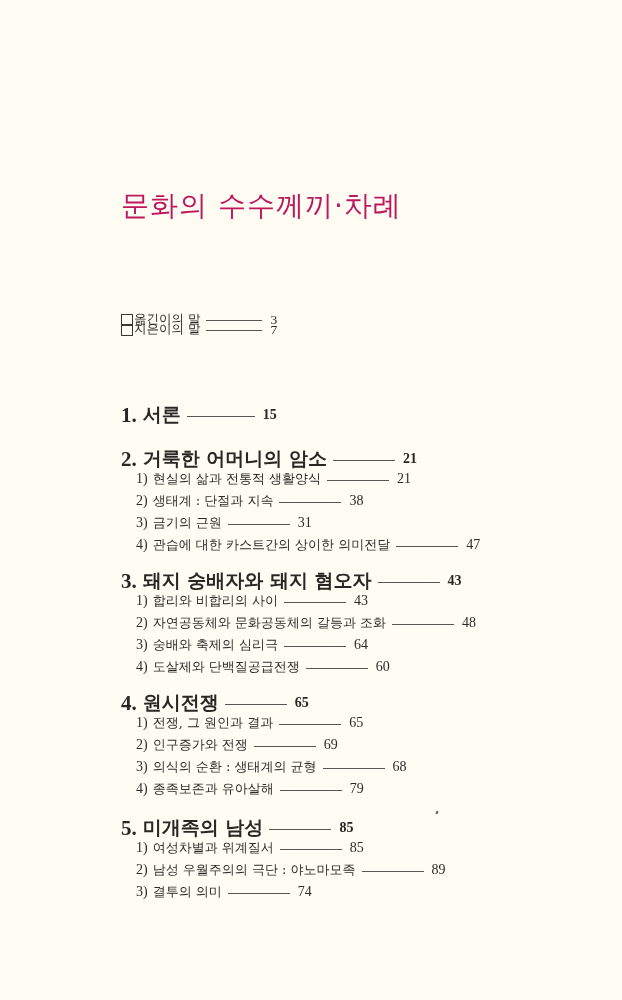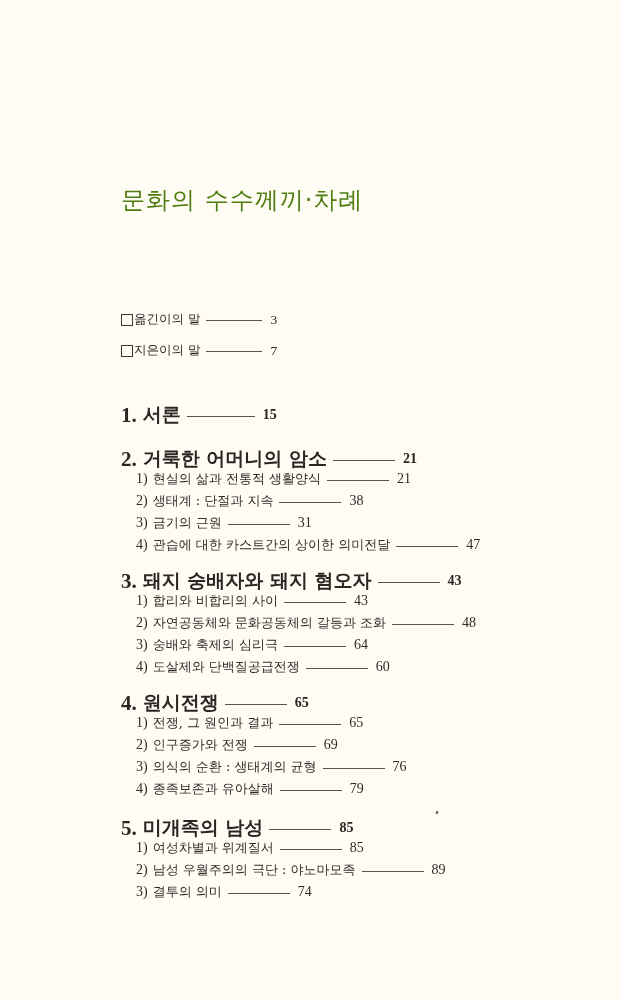--- a/index.html
+++ b/index.html
@@ -13,23 +13,23 @@
       position: relative;
       overflow: hidden;
       font-family: "DejaVu Serif", "Liberation Serif", serif;
       color: #2a2624;
     }
     .page-title {
       position: absolute;
       left: 121px;
       top: 168px;
       font-family: "DejaVu Sans", sans-serif;
-      font-size: 24px;
+      font-size: 28px;
       letter-spacing: 1px;
-      color: #4d7c0f;
+      color: #be185d;
       font-weight: normal;
       white-space: nowrap;
     }
     .row {
       position: absolute;
       display: flex;
       align-items: center;
       white-space: nowrap;
     }
     .row .label { display: inline-block; }
@@ -99,21 +99,21 @@
 <body>
 
 <h1 class="page-title">문화의 수수께끼·차례</h1>
 
 <div class="row prelude" style="top:311px;">
   <span class="box"></span>
   <span class="label">옮긴이의 말</span>
   <span class="leader" style="width:56px;"></span>
   <span class="page">3</span>
 </div>
-<div class="row prelude" style="top:342px;">
+<div class="row prelude" style="top:321px;">
   <span class="box"></span>
   <span class="label">지은이의 말</span>
   <span class="leader" style="width:56px;"></span>
   <span class="page">7</span>
 </div>
 
 <div class="row chapter" style="top:402px;">
   <span class="num">1.</span>
   <span class="label">서론</span>
   <span class="leader" style="width:68px;"></span>
@@ -197,21 +197,21 @@
 <div class="row section" style="top:736px;">
   <span class="idx">2)</span>
   <span class="label">인구증가와 전쟁</span>
   <span class="leader" style="width:62px;"></span>
   <span class="page">69</span>
 </div>
 <div class="row section" style="top:758px;">
   <span class="idx">3)</span>
   <span class="label">의식의 순환 : 생태계의 균형</span>
   <span class="leader" style="width:62px;"></span>
-  <span class="page">76</span>
+  <span class="page">68</span>
 </div>
 <div class="row section" style="top:780px;">
   <span class="idx">4)</span>
   <span class="label">종족보존과 유아살해</span>
   <span class="leader" style="width:62px;"></span>
   <span class="page">79</span>
 </div>
 
 <div class="row chapter" style="top:815px;">
   <span class="num">5.</span>

